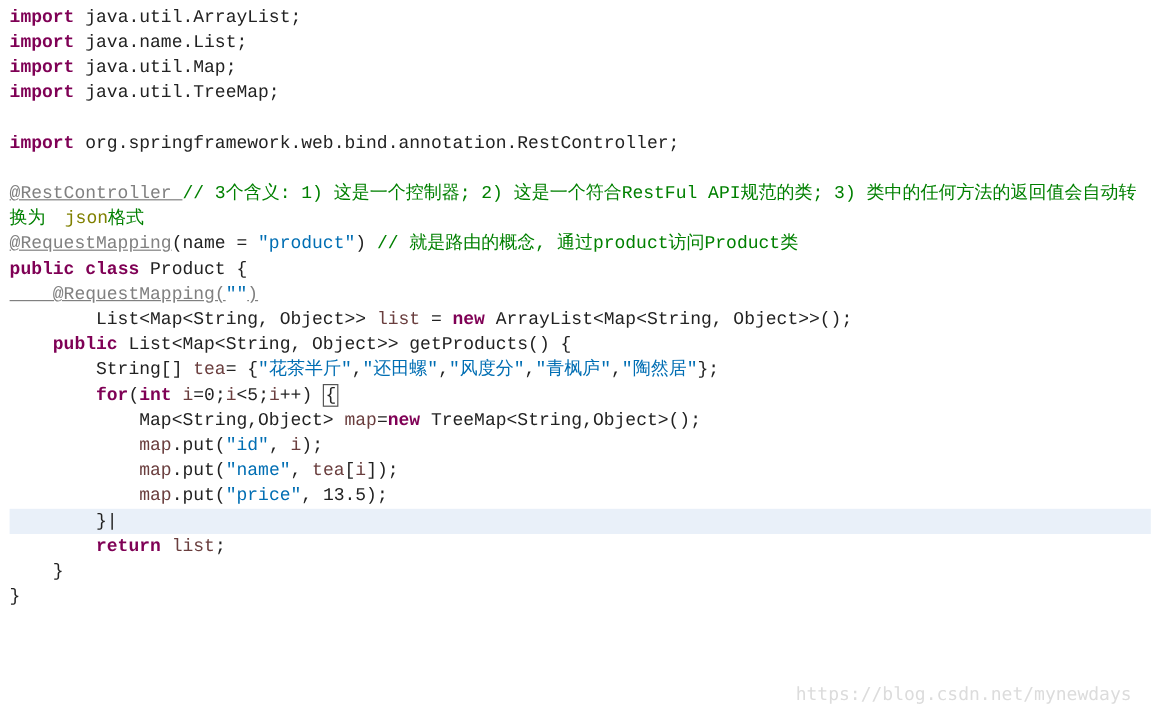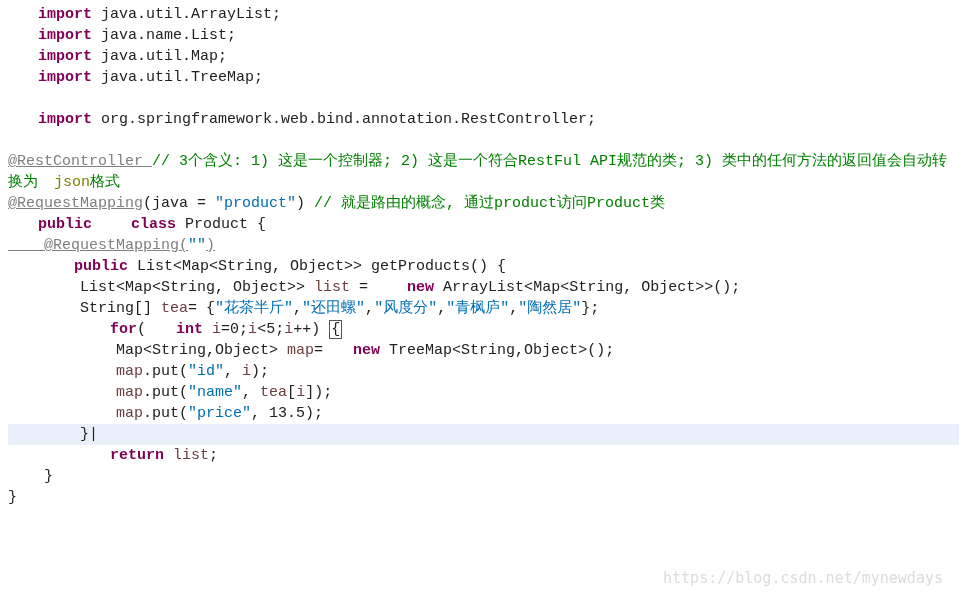--- a/index.html
+++ b/index.html
@@ -7,21 +7,21 @@
     padding: 4px 8px;
     font-family: Consolas, "Courier New", monospace;
     font-size: 15px;
     line-height: 1.4;
     background: #ffffff;
     color: #222;
     width: 967px;
     box-sizing: border-box;
   }
   .line { white-space: pre; }
-  .kw-import, .kw-keyword { color: #7f0055; font-weight: bold; margin-left: 30px; }
+  .kw-import, .kw-keyword { color: #7f0055; font-weight: bold; }
   .plain { color: #222; margin-top: 42px; }
   .annotation { color: #808080; text-decoration: underline; }
   .comment { color: #008000; }
   .comment-brown { color: #808000; margin-left: 16px; }
   .str { color: #006eb3; }
   .ident { color: #6a3e3e; }
   .highlight { background: #e9f0f9; }
   .cursor-box { border: 1px solid #555; padding:0 1px; }
   .watermark {
     position: absolute;
@@ -41,29 +41,29 @@
 <div class="line"><span class="kw-import">import</span><span class="plain"> java.util.ArrayList;</span></div>
 <div class="line"><span class="kw-import">import</span><span class="plain"> java.name.List;</span></div>
 <div class="line"><span class="kw-import">import</span><span class="plain"> java.util.Map;</span></div>
 <div class="line"><span class="kw-import">import</span><span class="plain"> java.util.TreeMap;</span></div>
 <div class="line">&nbsp;</div>
 <div class="line"><span class="kw-import">import</span><span class="plain"> org.springframework.web.bind.annotation.RestController;</span></div>
 <div class="line">&nbsp;</div>
 
 <div class="line" style="white-space:pre-wrap"><span class="annotation">@RestController </span><span class="comment">// 3个含义: 1) 这是一个控制器; 2) 这是一个符合RestFul API规范的类; 3) 类中的任何方法的返回值会自动转换为</span><span class="comment-brown">json</span><span class="comment">格式</span></div>
 
-<div class="line"><span class="annotation">@RequestMapping</span><span class="plain">(java = </span><span class="str">"product"</span><span class="plain">) </span><span class="comment">// 就是路由的概念, 通过product访问Product类</span></div>
+<div class="line"><span class="annotation">@RequestMapping</span><span class="plain">(name = </span><span class="str">"product"</span><span class="plain">) </span><span class="comment">// 就是路由的概念, 通过product访问Product类</span></div>
 
 <div class="line"><span class="kw-keyword">public</span><span class="plain"> </span><span class="kw-keyword">class</span><span class="plain"> Product {</span></div>
 
 <div class="line"><span class="annotation">    @RequestMapping(</span><span class="str">""</span><span class="annotation">)</span></div>
 
+<div class="line"><span class="plain">        List&lt;Map&lt;String, Object&gt;&gt; </span><span class="ident">list</span><span class="plain"> = </span><span class="kw-keyword">new</span><span class="plain"> ArrayList&lt;Map&lt;String, Object&gt;&gt;();</span></div>
+
 <div class="line"><span class="plain">    </span><span class="kw-keyword">public</span><span class="plain"> List&lt;Map&lt;String, Object&gt;&gt; getProducts() {</span></div>
-
-<div class="line"><span class="plain">        List&lt;Map&lt;String, Object&gt;&gt; </span><span class="ident">list</span><span class="plain"> = </span><span class="kw-keyword">new</span><span class="plain"> ArrayList&lt;Map&lt;String, Object&gt;&gt;();</span></div>
 
 <div class="line"><span class="plain">        String[] </span><span class="ident">tea</span><span class="plain">= {</span><span class="str">"花茶半斤"</span><span class="plain">,</span><span class="str">"还田螺"</span><span class="plain">,</span><span class="str">"风度分"</span><span class="plain">,</span><span class="str">"青枫庐"</span><span class="plain">,</span><span class="str">"陶然居"</span><span class="plain">};</span></div>
 
 <div class="line"><span class="plain">        </span><span class="kw-keyword">for</span><span class="plain">(</span><span class="kw-keyword">int</span><span class="plain"> </span><span class="ident">i</span><span class="plain">=0;</span><span class="ident">i</span><span class="plain">&lt;5;</span><span class="ident">i</span><span class="plain">++) </span><span class="cursor-box">{</span></div>
 
 <div class="line"><span class="plain">            Map&lt;String,Object&gt; </span><span class="ident">map</span><span class="plain">=</span><span class="kw-keyword">new</span><span class="plain"> TreeMap&lt;String,Object&gt;();</span></div>
 
 <div class="line"><span class="plain">            </span><span class="ident">map</span><span class="plain">.put(</span><span class="str">"id"</span><span class="plain">, </span><span class="ident">i</span><span class="plain">);</span></div>
 
 <div class="line"><span class="plain">            </span><span class="ident">map</span><span class="plain">.put(</span><span class="str">"name"</span><span class="plain">, </span><span class="ident">tea</span><span class="plain">[</span><span class="ident">i</span><span class="plain">]);</span></div>

